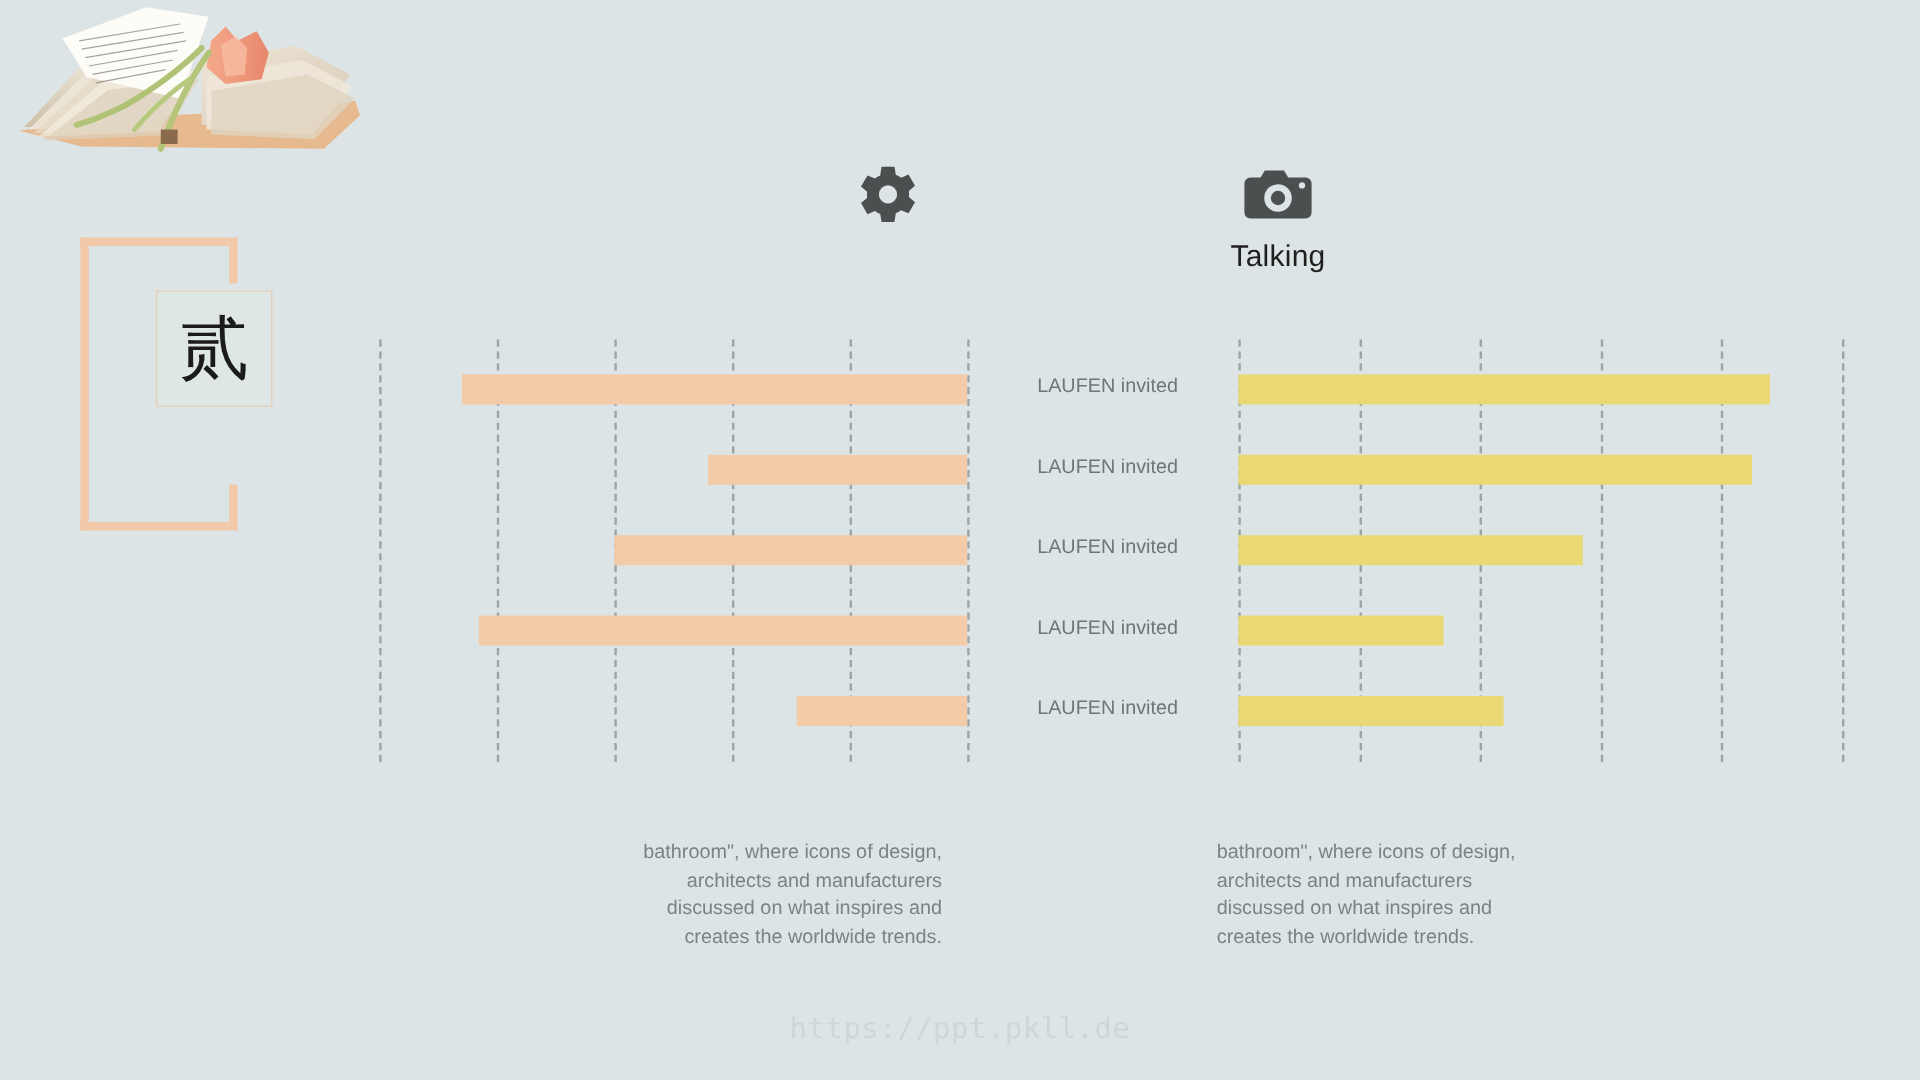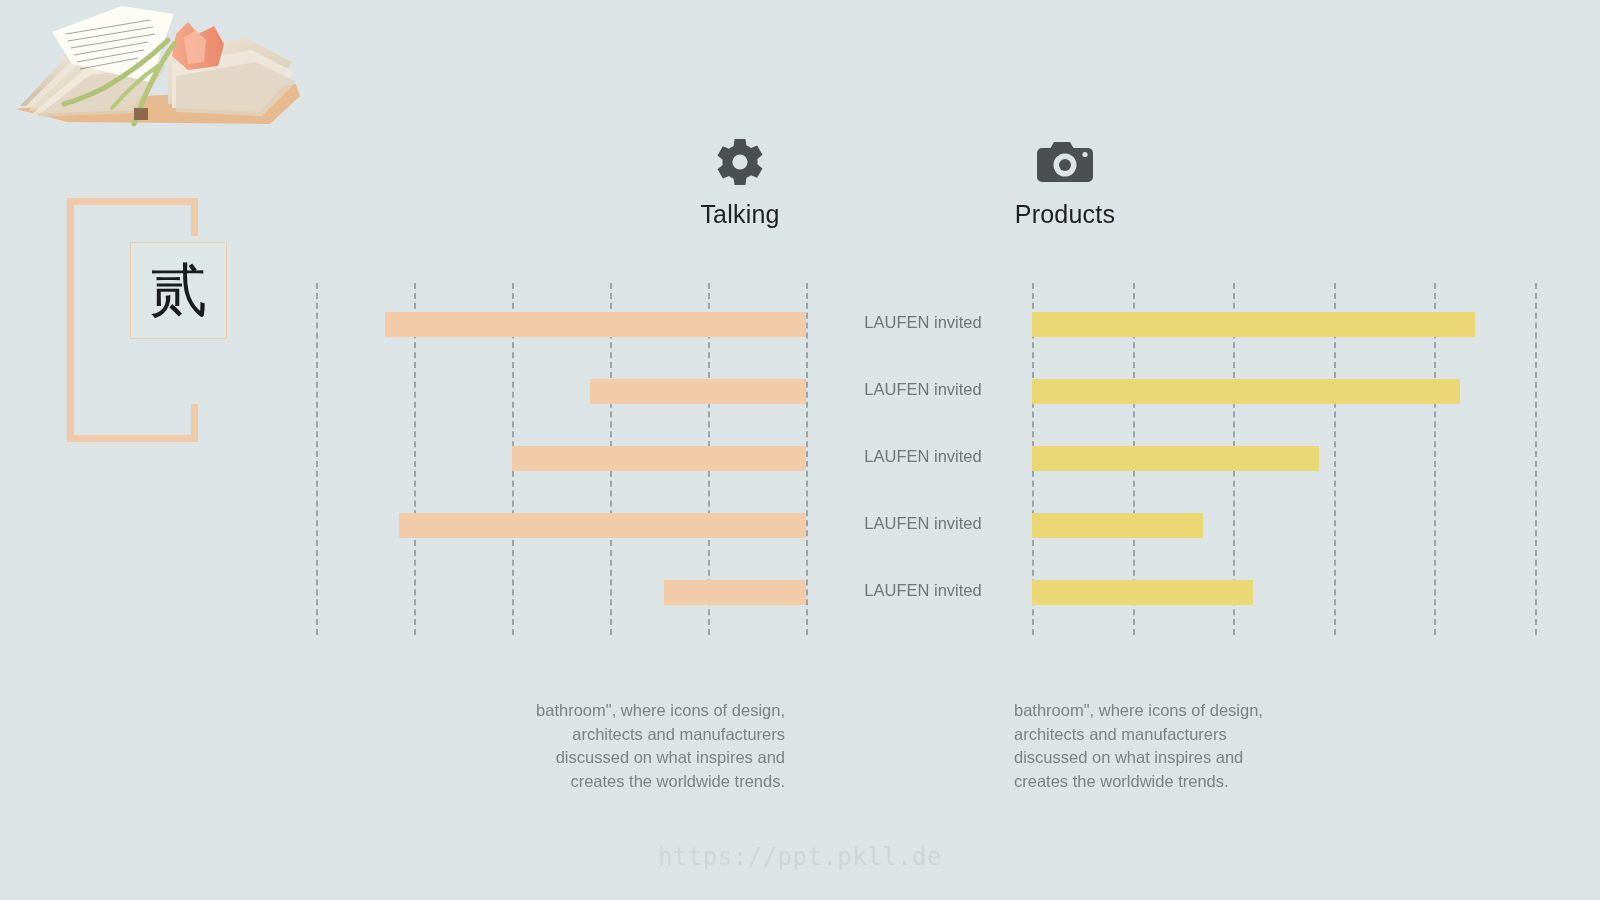--- a/index.html
+++ b/index.html
@@ -147,33 +147,32 @@
   <span>贰</span>
 </div>
 
 <div class="col-head" id="head-talking">
   <span class="icon">
     <svg width="56" height="56" viewBox="0 0 56 56">
       <path fill="#4c4f50" d="M22.6 3h10.8l1.1 6.6a19 19 0 0 1 4.4 2.5l6.2-2.6 5.4 9.3-5.1 4.3a19 19 0 0 1 0 5.1l5.1 4.3-5.4 9.3-6.2-2.6a19 19 0 0 1-4.4 2.5L33.4 49H22.6l-1.1-6.6a19 19 0 0 1-4.4-2.5l-6.2 2.6-5.4-9.3 5.1-4.3a19 19 0 0 1 0-5.1l-5.1-4.3 5.4-9.3 6.2 2.6a19 19 0 0 1 4.4-2.5z"></path>
       <circle cx="28" cy="26" r="7.6" fill="#dde4e5"></circle>
     </svg>
   </span>
-  <div class="title">Talking</div>
 </div>
 
 <div class="col-head" id="head-products">
   <span class="icon">
     <svg width="62" height="52" viewBox="0 0 62 52">
       <path fill="#4c4f50" d="M20 6h16l3.5 6H54a5 5 0 0 1 5 5v24a5 5 0 0 1-5 5H8a5 5 0 0 1-5-5V17a5 5 0 0 1 5-5h8.5z"></path>
       <circle cx="31" cy="29" r="11.5" fill="#dde4e5"></circle>
       <circle cx="31" cy="29" r="6" fill="#4c4f50"></circle>
       <circle cx="51" cy="18.5" r="2.6" fill="#dde4e5"></circle>
     </svg>
   </span>
-  <div class="title">Products</div>
+  <div class="title">Talking</div>
 </div>
 
 <div class="chart" id="chart-left">
   <div class="gridlines">
     <div class="gridline" style="left:0%"></div>
     <div class="gridline" style="left:20%"></div>
     <div class="gridline" style="left:40%"></div>
     <div class="gridline" style="left:60%"></div>
     <div class="gridline" style="left:80%"></div>
     <div class="gridline" style="left:100%"></div>

